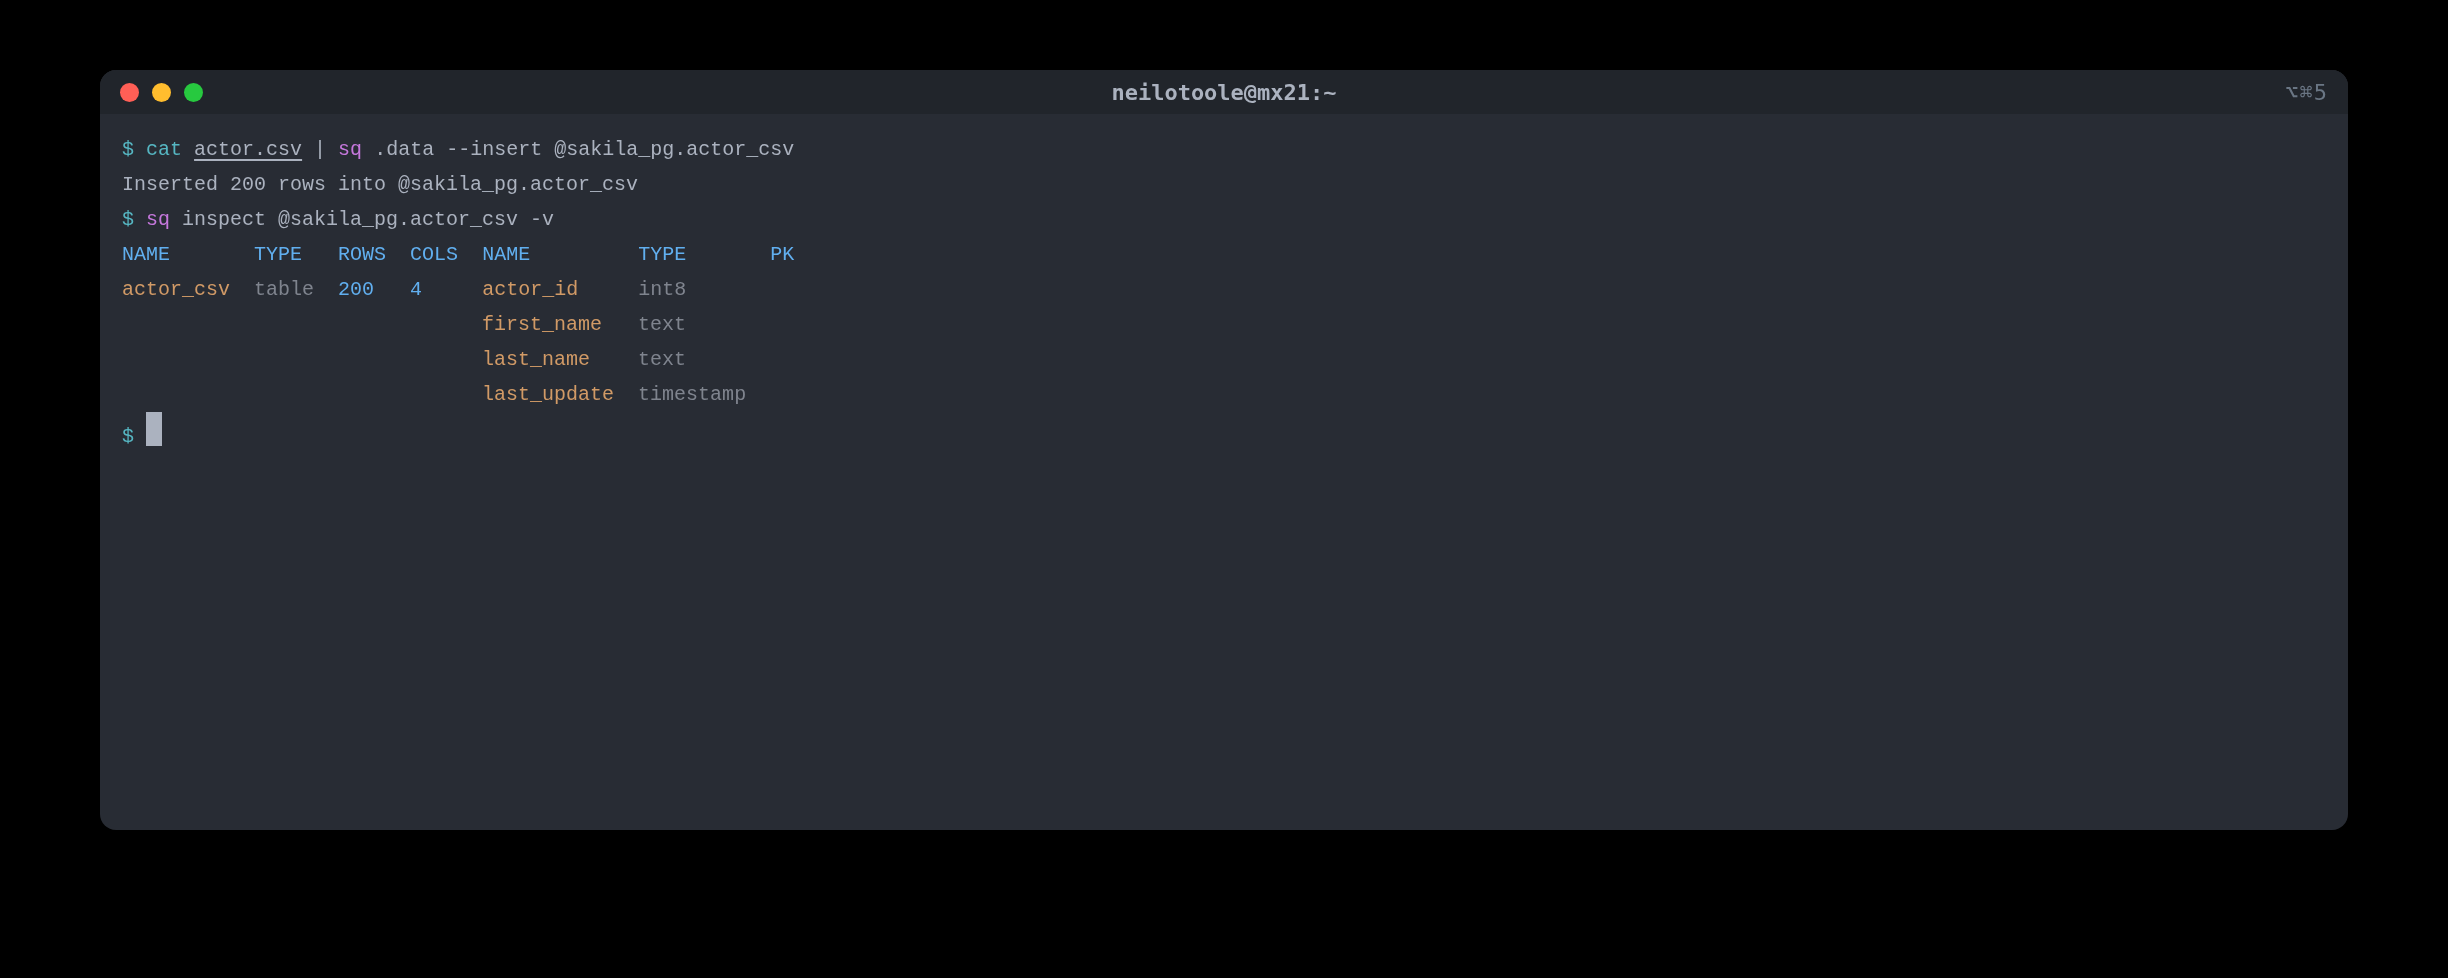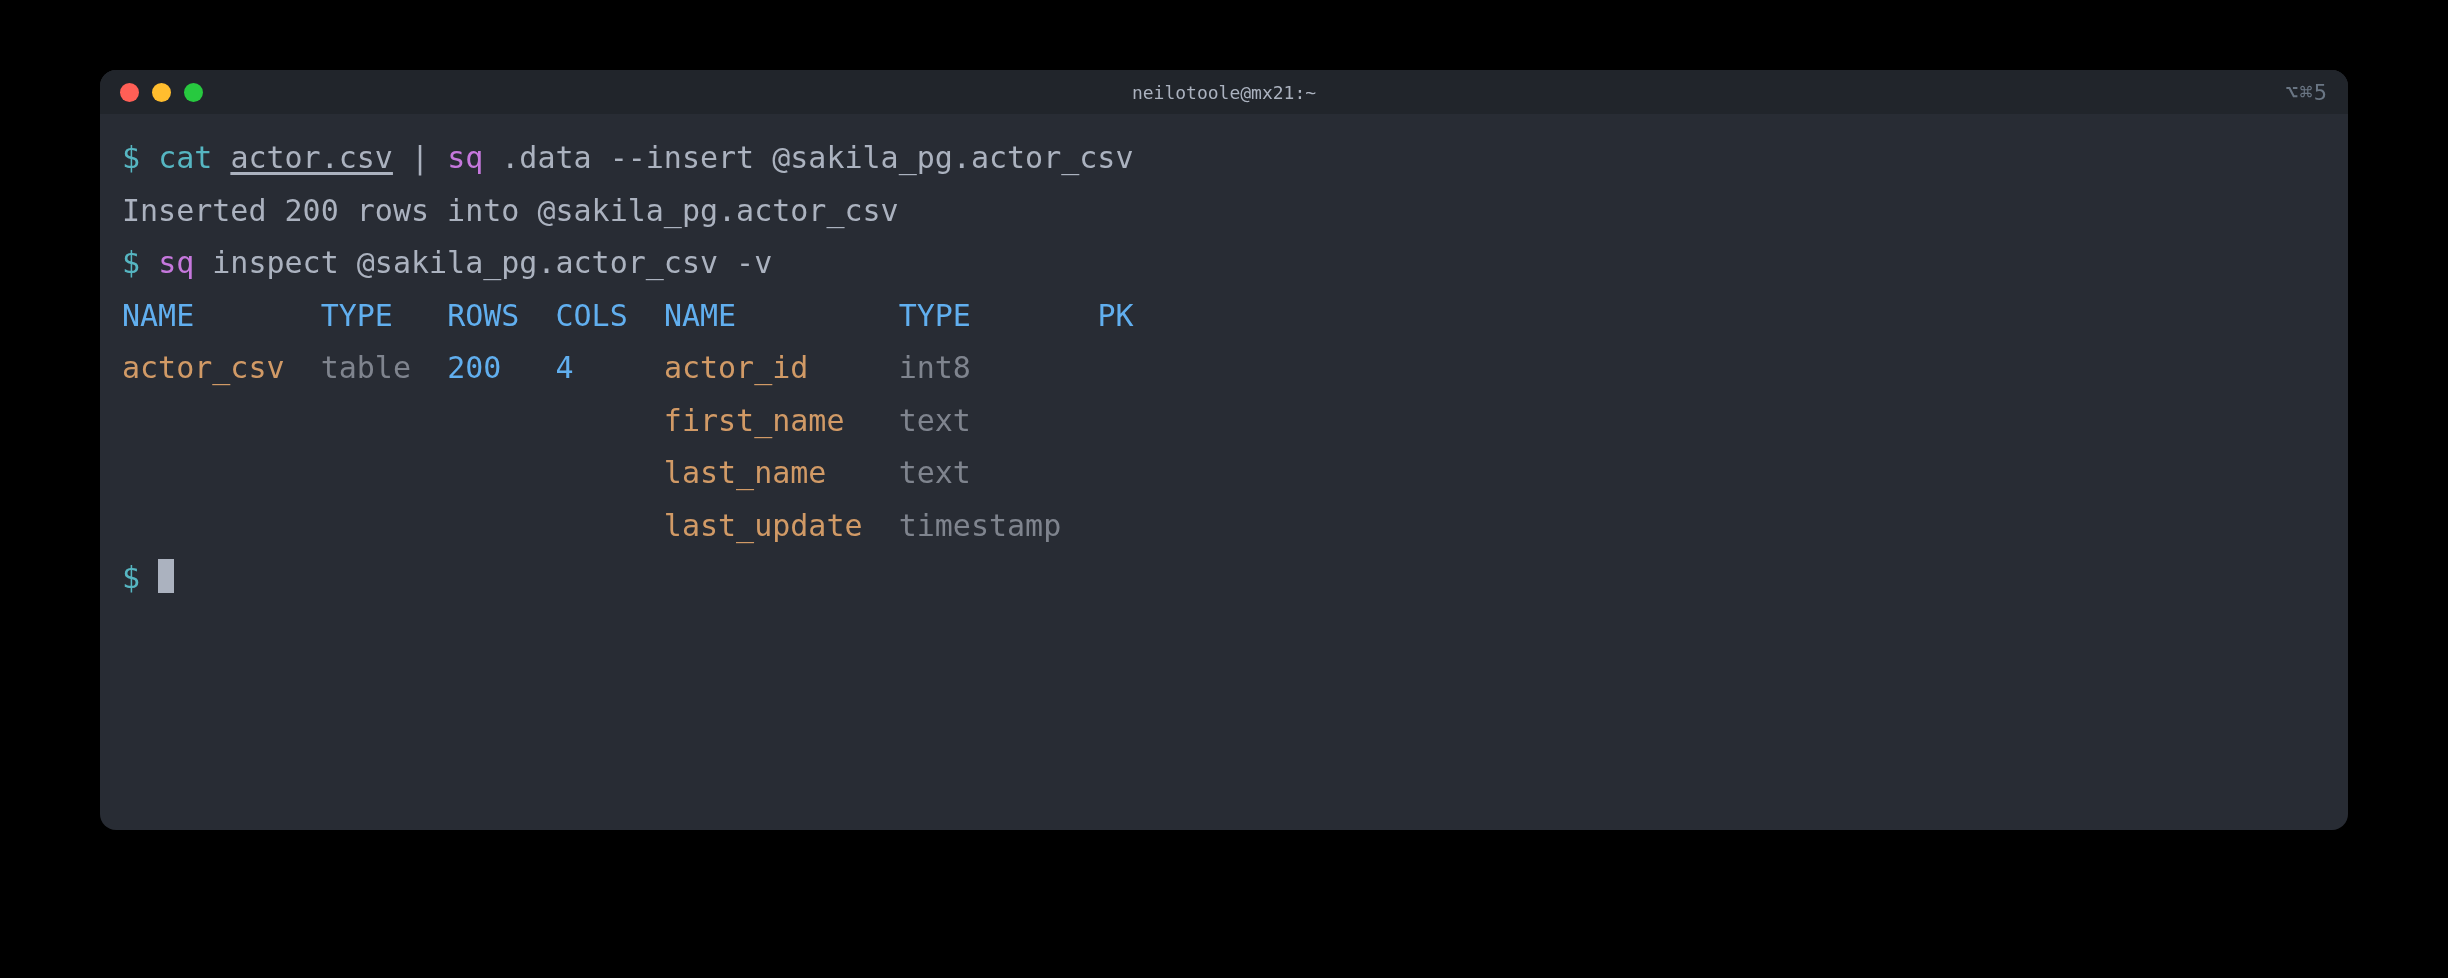--- a/index.html
+++ b/index.html
@@ -47,38 +47,39 @@
   }
   .dot.red { background: #ff5f56; }
   .dot.yellow { background: #ffbd2e; }
   .dot.green { background: #27c93f; }
   .title {
     position: absolute;
     left: 0;
     right: 0;
     text-align: center;
     color: #abb2bf;
-    font-size: 18px;
-    font-weight: 400;
+    font-size: 22px;
+    font-weight: 700;
     pointer-events: none;
   }
   .titlebar-right {
     margin-left: auto;
     color: #6a7684;
     font-size: 22px;
     letter-spacing: 1px;
   }
   .terminal-body {
     flex: 1;
     padding: 18px 22px;
-    font-size: 30px;
+    font-size: 20px;
     line-height: 1.75;
     color: #abb2bf;
     white-space: pre;
     overflow: hidden;
+    font-family: Liberation Mono, monospace;
   }
   .prompt-sym { color: #56b6c2; }
   .cmd-cat { color: #56b6c2; }
   .cmd-sq { color: #c678dd; }
   .cmd-arg { color: #abb2bf; }
   .cmd-file { color: #abb2bf; text-decoration: underline; text-underline-offset: 4px; }
   .pipe { color: #abb2bf; }
   .output-text { color: #abb2bf; }
   .header-col { color: #61afef; }
   .val-name { color: #d19a66; }

